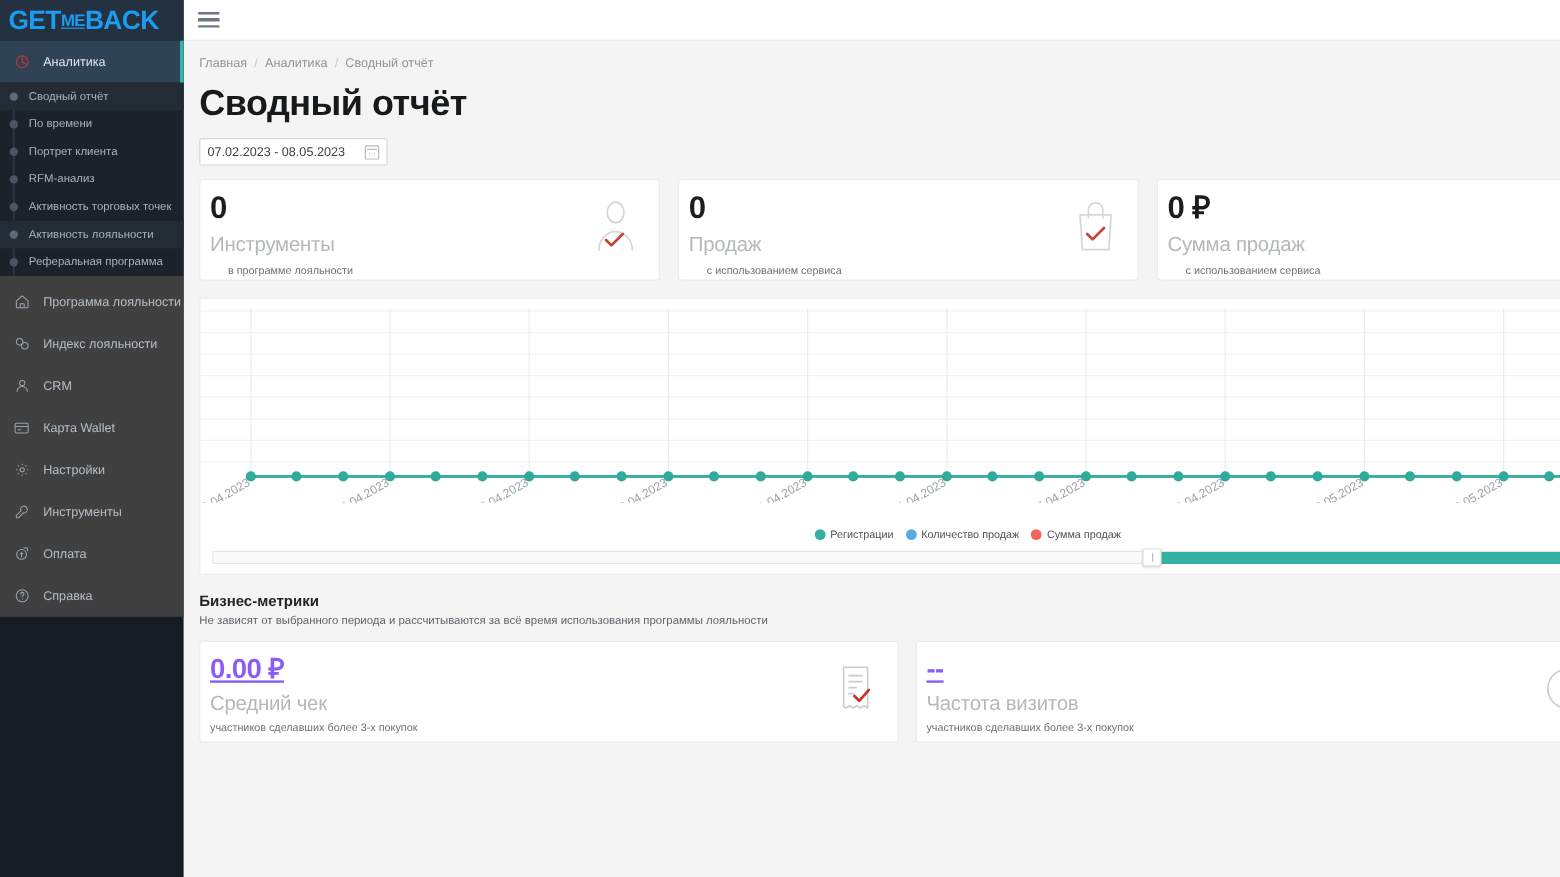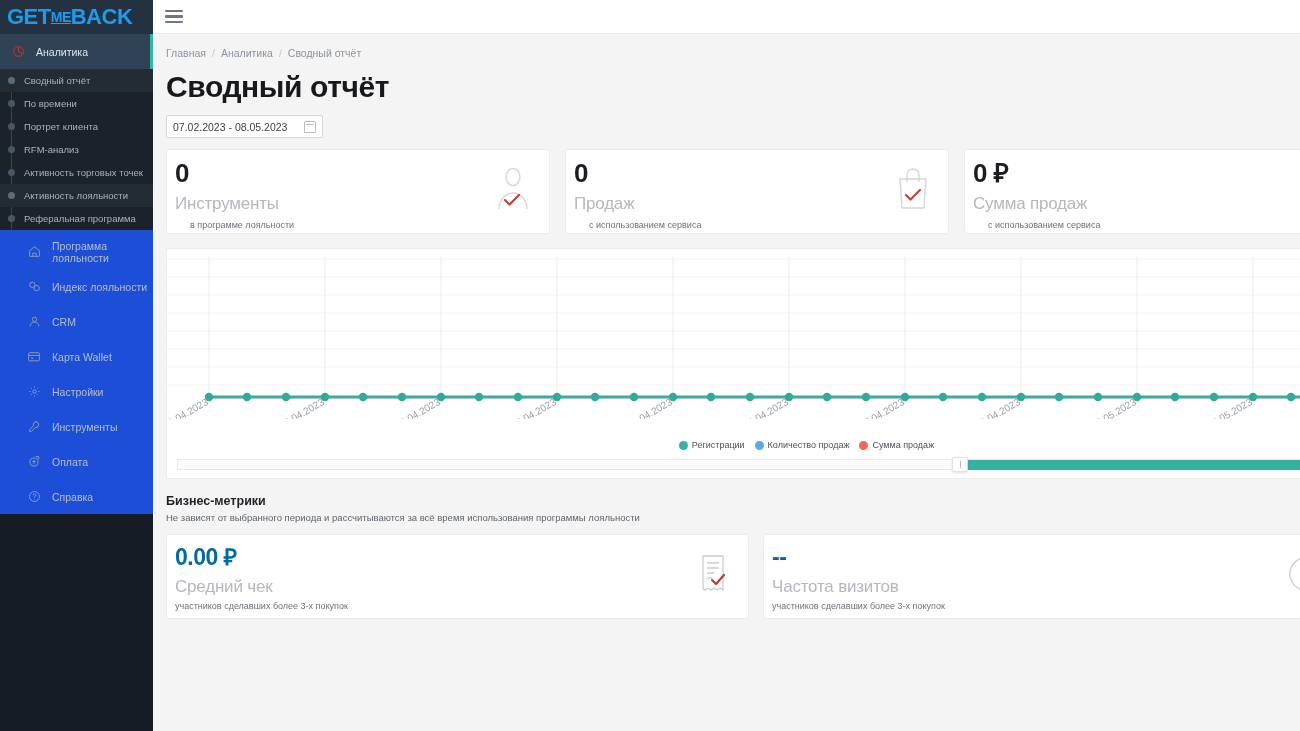--- a/index.html
+++ b/index.html
@@ -84,21 +84,21 @@
     cursor: pointer;
   }
   .sub-item.current { background: #232b34; }
   .sub-item .dot {
     width: 7px; height: 7px; border-radius: 50%;
     background: #4a5663; margin-right: 9px;
     flex: 0 0 7px; position: relative; z-index: 1;
   }
   .sub-item.current .dot { background: #5d6b79; }
 
-  .nav-lower { background: #1d4ed8; padding-top: 4px; padding-left: 16px; }
+  .nav-lower { background: #404040; padding-top: 4px; }
 
   
   .main {
     flex: 1 1 auto;
     height: 731px;
     background: #f4f4f4;
     overflow: hidden;
     position: relative;
   }
   .topbar {
@@ -208,21 +208,21 @@
 
   
   .bm-head { margin: 15px 0 0 13px; font-size: 12.5px; font-weight: bold; color: #1f2226; }
   .bm-sub { margin: 4px 0 0 13px; font-size: 9.5px; color: #5f656b; }
   .bm-row { display: flex; gap: 14px; margin: 11px 0 0 13px; }
   .bm-card {
     background: #fff; border: 1px solid #ececec; border-radius: 3px;
     width: 583px; flex: 0 0 583px; height: 85px;
     padding: 11px 12px 0 8px; position: relative; overflow: hidden;
   }
-  .bm-value { font-size: 23px; font-weight: bold; color: #0369a1; line-height: 1; letter-spacing:-0.5px; }
+  .bm-value { font-size: 23px; font-weight: bold; color: #8b5cf6; line-height: 1; letter-spacing:-0.5px;text-decoration:underline; }
   .bm-label { font-size: 17px; color: #b4b7bc; margin-top: 8px; letter-spacing:-0.2px; }
   .bm-sub2 { font-size: 9px; color: #6c7278; margin-top: 4px; }
   .bm-ico { position: absolute; right: 20px; top: 18px; }
 </style>
 </head>
 <body>
 
 <div id="app">
 
   <aside class="sidebar">

